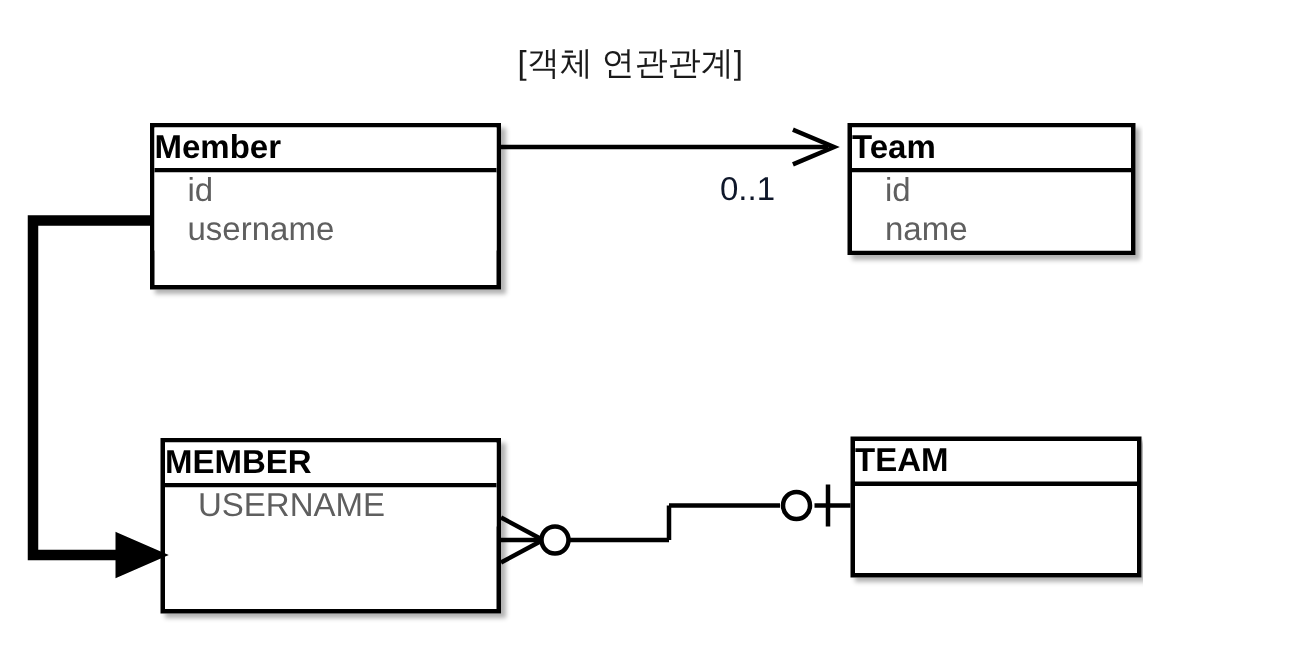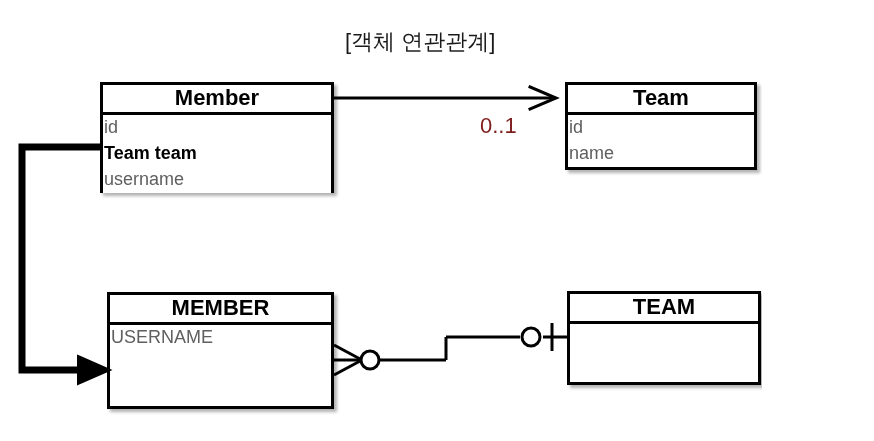--- a/index.html
+++ b/index.html
@@ -35,36 +35,36 @@
     position: absolute;
     box-sizing: border-box;
     border: 3px solid #000000;
     background: #ffffff;
     box-shadow: 3px 3px 3px rgba(0,0,0,0.30);
   }
   .box-title {
     box-sizing: border-box;
     height: 30px;
     line-height: 26px;
-    text-align: center;
+    text-align: left;
     font-size: 22px;
     font-weight: bold;
     color: #000000;
     border-bottom: 3px solid #000000;
     background: #ffffff;
     white-space: nowrap;
     overflow: hidden;
   }
   .box-body { background: #ffffff; }
   .row {
     box-sizing: border-box;
     height: 26px;
     line-height: 24px;
-    padding-left: 1px;
-    font-size: 18px;
+    padding-left: 22px;
+    font-size: 22px;
     color: #5f5f5f;
     white-space: nowrap;
     overflow: hidden;
   }
   .row.strong {
     color: #000000;
     font-weight: bold;
   }
   .row.ruled { border-bottom: 3px solid #000000; }
 
@@ -93,21 +93,20 @@
 <div id="canvas">
 
   <div class="caption" id="caption-object">[객체 연관관계]</div>
 
 
 
   <div class="box" id="box-member">
     <div class="box-title">Member</div>
     <div class="box-body">
       <div class="row">id</div>
-      <div class="row strong">Team team</div>
       <div class="row">username</div>
     </div>
   </div>
 
   <div class="box" id="box-team">
     <div class="box-title">Team</div>
     <div class="box-body">
       <div class="row">id</div>
       <div class="row">name</div>
     </div>
@@ -117,21 +116,21 @@
     <div class="box-title">MEMBER</div>
     <div class="box-body">
       <div class="row">USERNAME</div>
     </div>
   </div>
 
   <div class="box" id="box-team-table">
     <div class="box-title">TEAM</div>
   </div>
 
-  <div class="caption" style="left:480px; top:115px; color:#7f1d1d;">0..1</div>
+  <div class="caption" style="left:480px; top:115px; color:#0f172a;">0..1</div>
 
   <svg class="svg-layer" viewBox="0 0 874 441">
 
     <g>
       <line x1="334" y1="98" x2="552" y2="98" stroke="#000000" stroke-width="3"></line>
       <polyline points="530,87 556,98 530,109" fill="none" stroke="#000000" stroke-width="3" stroke-linecap="square" stroke-linejoin="miter"></polyline>
     </g>
 
     <g>
 

